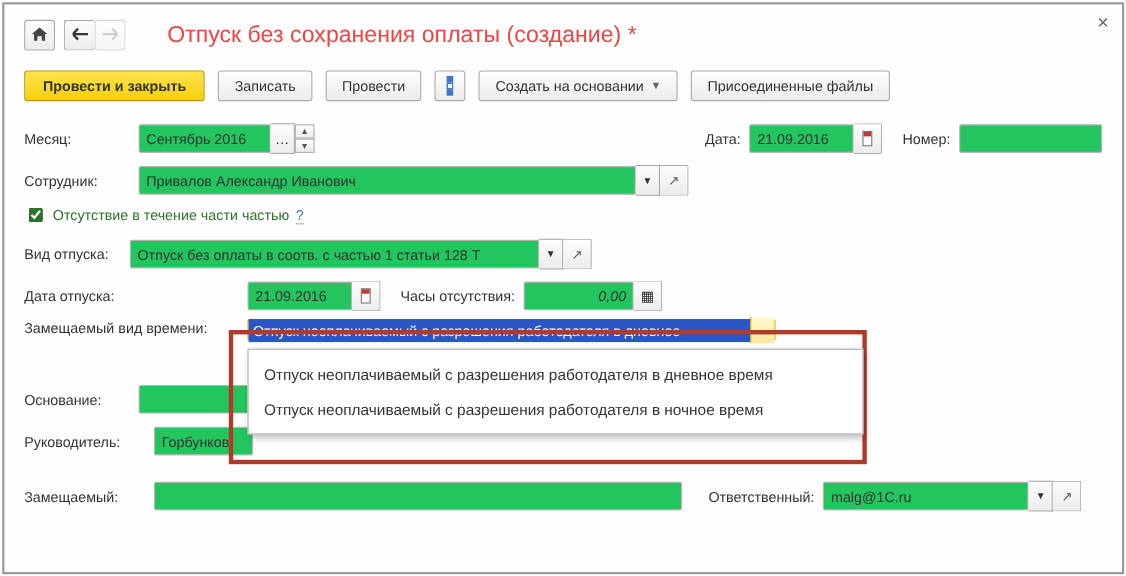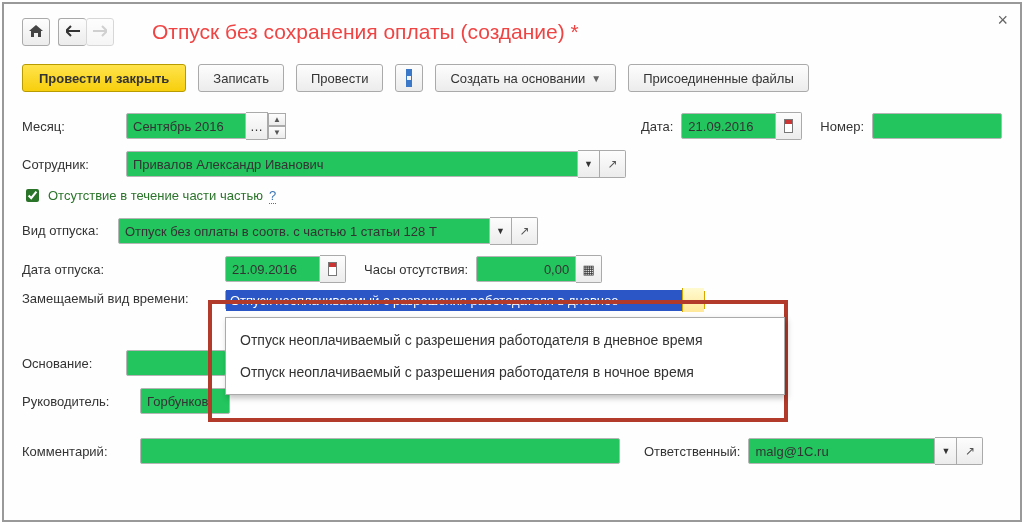--- a/index.html
+++ b/index.html
@@ -89,21 +89,21 @@
   .input {
     height: 26px;
     border: 1px solid #b5b5b5;
     border-radius: 2px;
     padding: 0 6px;
     font-size: 13px;
     background: #22c55e;
     display: inline-flex;
     align-items: center;
   }
-  .input.num { text-align: center; justify-content: flex-end; }
+  .input.num { text-align: center; justify-content: flex-end; font-style: italic; }
   .group {
     display: flex;
     align-items: center;
     gap: 0;
   }
   .group > * { margin: 0; }
   .group .btn { border-left: none; border-radius: 0; }
   .group .btn:last-child { border-radius: 0 2px 2px 0; }
   .group .input { border-radius: 2px 0 0 2px; }
   .stepper {
@@ -337,21 +337,21 @@
   </div>
 
   
   <div class="form-row" style="margin-top:6px">
     <span class="form-label" style="width:110px">Руководитель:</span>
     <span class="input" style="width:90px">Горбунков</span>
   </div>
 
   
   <div class="form-row" style="margin-top:18px">
-    <span class="form-label" style="width:110px">Комментарий:</span>
+    <span class="form-label" style="width:110px">Замещаемый:</span>
     <span class="input" style="width:480px"></span>
     <span style="margin-left:16px">Ответственный:</span>
     <div class="group" style="width:235px">
       <span class="input" style="flex:1">malg@1C.ru</span>
       <div class="btn small" style="width:22px">
           <span style="font-size:9px">▼</span>
         </div>
       <div class="btn small" style="width:26px">
           <span class="open-icn"></span>
         </div>

